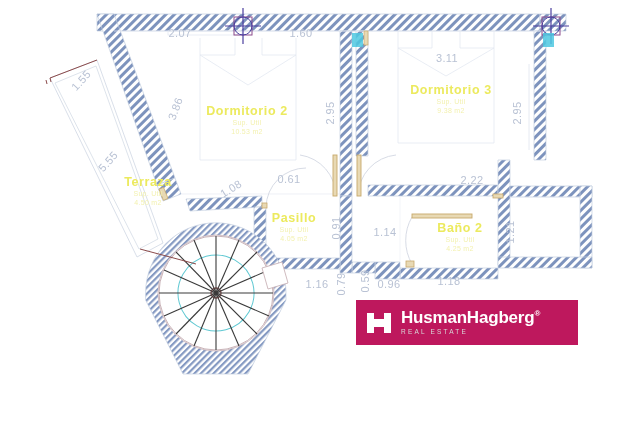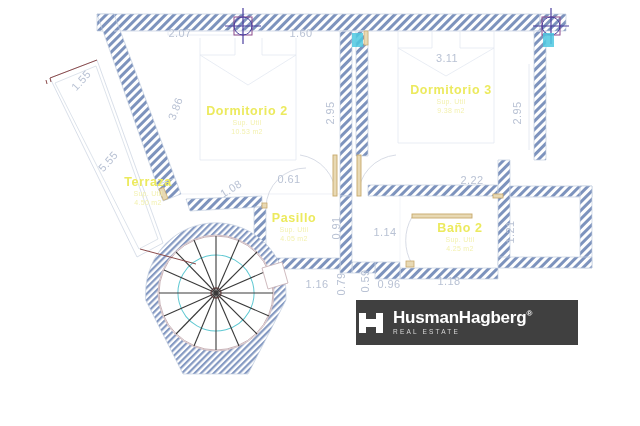--- a/index.html
+++ b/index.html
@@ -46,24 +46,24 @@
     font-size: 7px;
     fill: #f3f1b0;
     letter-spacing: 0.3px;
   }
   .logo-banner {
     position: absolute;
     left: 356px;
     top: 300px;
     width: 222px;
     height: 45px;
-    background: #404040;
+    background: #be185d;
     display: flex;
     align-items: center;
-    padding-left: 2px;
+    padding-left: 10px;
     box-sizing: border-box;
   }
   .logo-mark {
     width: 26px;
     height: 26px;
     flex: 0 0 26px;
     position: relative;
     margin-right: 9px;
   }
   .logo-text-wrap {

